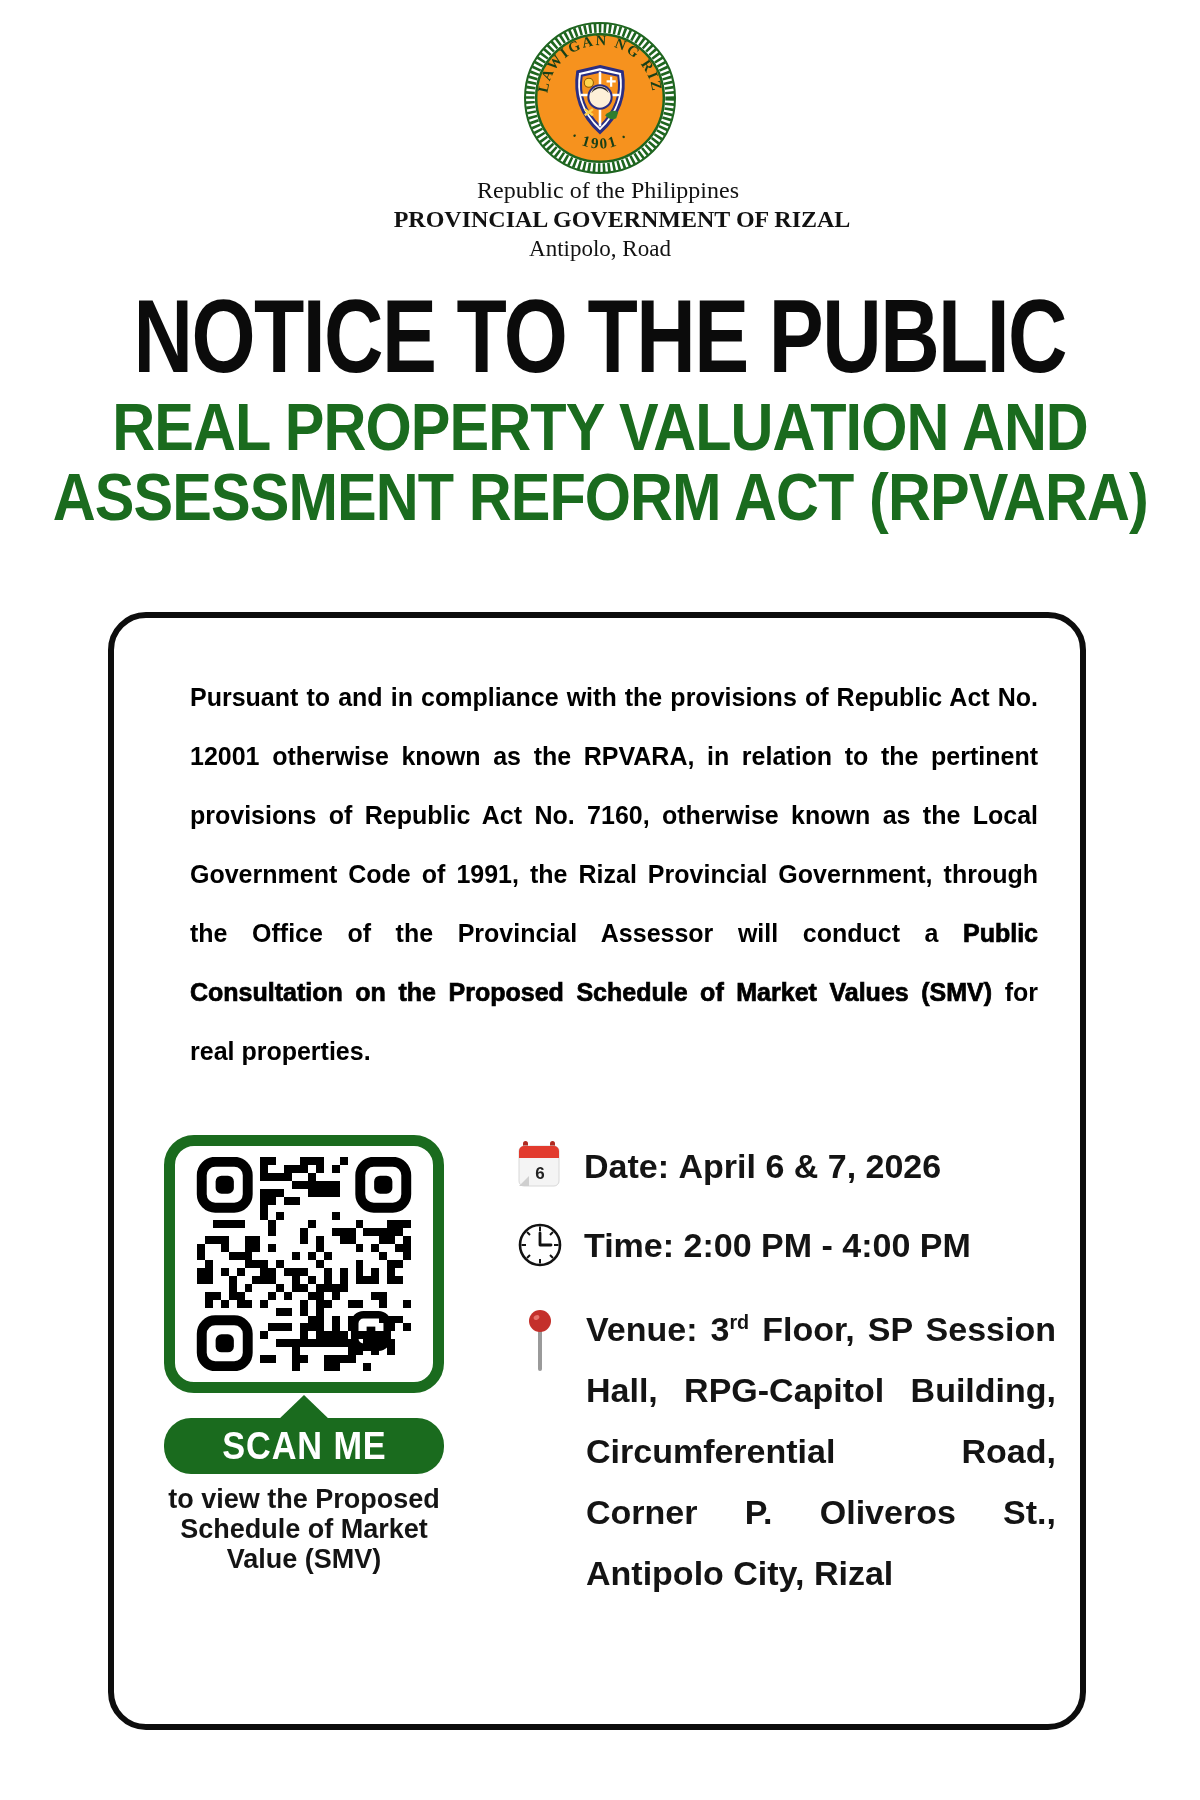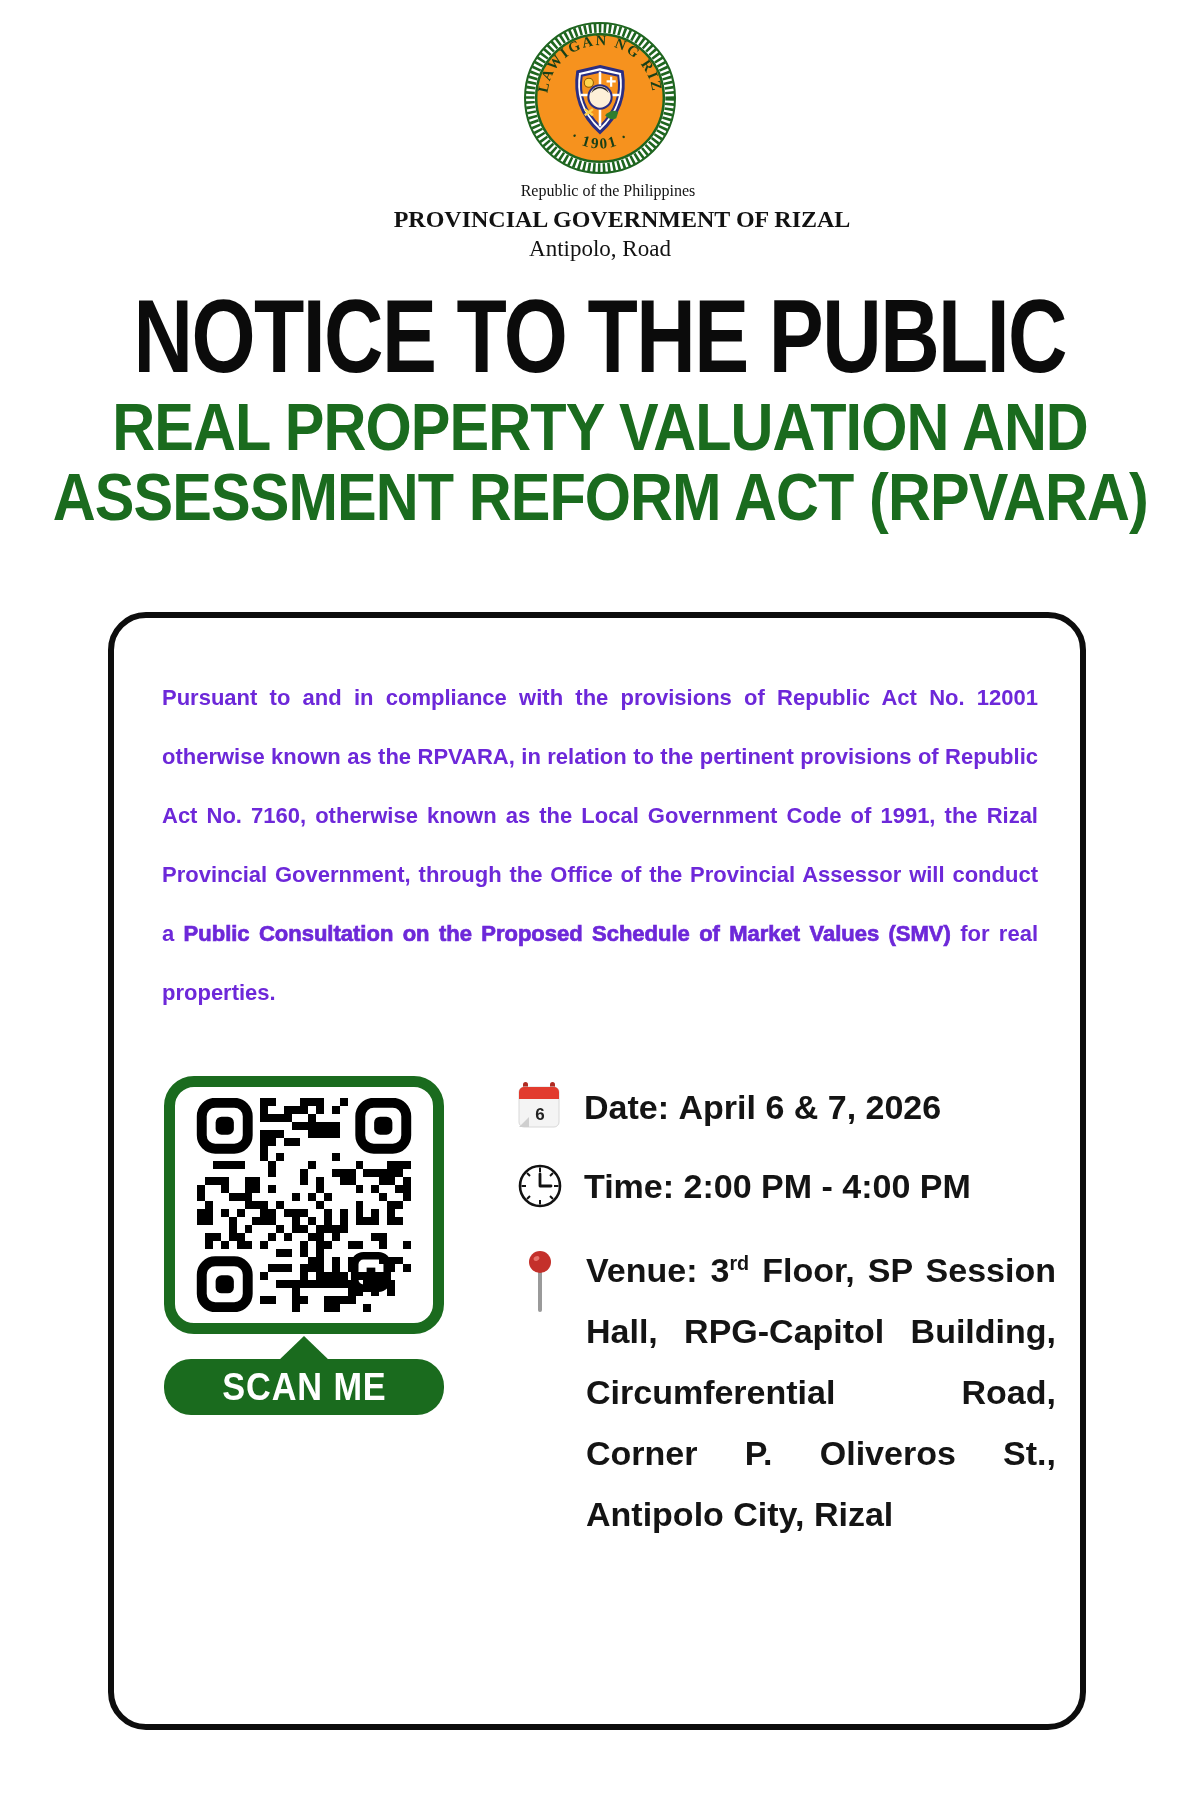--- a/index.html
+++ b/index.html
@@ -8,38 +8,38 @@
   }
   *{margin:0;padding:0;box-sizing:border-box;}
   html,body{background:#ffffff;}
   .page{position:relative;width:1200px;height:1800px;background:#ffffff;overflow:hidden;
         font-family:"Liberation Sans",sans-serif;color:var(--text);}
 
   
   .seal-wrap{position:absolute;top:22px;left:0;width:100%;display:flex;justify-content:center;}
   .gov-lines{position:absolute;top:176px;left:0;width:100%;text-align:center;
              font-family:"Liberation Serif",serif;line-height:29px;}
-  .gov-country{font-size:16px;padding-left:16px;}
+  .gov-country{font-size:24px;padding-left:16px;}
   .gov-name{font-size:24px;font-weight:bold;margin-left:44px;}
   .gov-city{font-size:23px;}
 
   
   .title{position:absolute;top:278px;left:0;width:100%;display:flex;justify-content:center;}
   .title span{display:inline-block;font-size:103px;font-weight:bold;letter-spacing:-2px;
               color:#0b0b0b;transform:scaleX(.80);white-space:nowrap;}
   .subtitle{position:absolute;top:392px;left:0;width:100%;text-align:center;line-height:70px;}
   .subtitle div{display:flex;justify-content:center;}
   .subtitle span{display:inline-block;font-size:66px;font-weight:bold;letter-spacing:-1px;
                  color:var(--green);transform:scaleX(.90);white-space:nowrap;}
 
   
   .content-box{position:absolute;top:612px;left:108px;width:978px;height:1118px;
                border:6px solid #0d0d0d;border-radius:38px;background:#fff;}
-  .para{margin:50px 42px 0 48px;font-size:22px;line-height:59px;font-weight:600;
-        text-align:justify;color:#6d28d9;}
+  .para{margin:50px 42px 0 76px;font-size:25px;line-height:59px;font-weight:600;
+        text-align:justify;color:#000000;}
   .para b{font-weight:800;-webkit-text-stroke:.7px currentColor;}
 
   .bottom{display:flex;margin:54px 24px 0 40px;}
   .qr-col{width:300px;flex:0 0 300px;display:flex;flex-direction:column;align-items:center;}
   .qr-frame{width:280px;height:258px;border:11px solid var(--green);border-radius:30px;
             background:#fff;padding:11px 12px;}
   .qr-frame svg{display:block;width:100%;height:100%;}
   .bubble{position:relative;width:280px;margin-top:2px;}
   .bubble .pointer{width:0;height:0;margin:0 auto;border-left:27px solid transparent;
                    border-right:27px solid transparent;border-bottom:26px solid var(--green);}
@@ -354,20 +354,25 @@
               <rect x="19.9" y="19.9" width="4.1" height="4.1" rx="1.1" fill="none" stroke="#000" stroke-width="0.95"></rect>
               <rect x="21.4" y="21.4" width="1.1" height="1.1" fill="#000"></rect>
             </svg>
         </div>
         <div class="bubble">
           <div class="pointer"></div>
           <div class="scan-pill">
             <span>SCAN ME</span>
           </div>
         </div>
+        <div class="qr-caption">
+          <div>to view the Proposed</div>
+          <div>Schedule of Market</div>
+          <div>Value (SMV)</div>
+        </div>
       </div>
 
       <div class="details-col">
 
         <div class="detail-row">
           <div class="detail-icon">
             <svg width="46" height="50" viewBox="0 0 46 50">
               <rect x="6" y="0" width="5" height="10" rx="2.5" fill="#b02a21"></rect>
               <rect x="33" y="0" width="5" height="10" rx="2.5" fill="#b02a21"></rect>
               <rect x="2" y="5" width="40" height="40" rx="5" fill="#f4f4f4" stroke="#d8d8d8" stroke-width="1"></rect>

